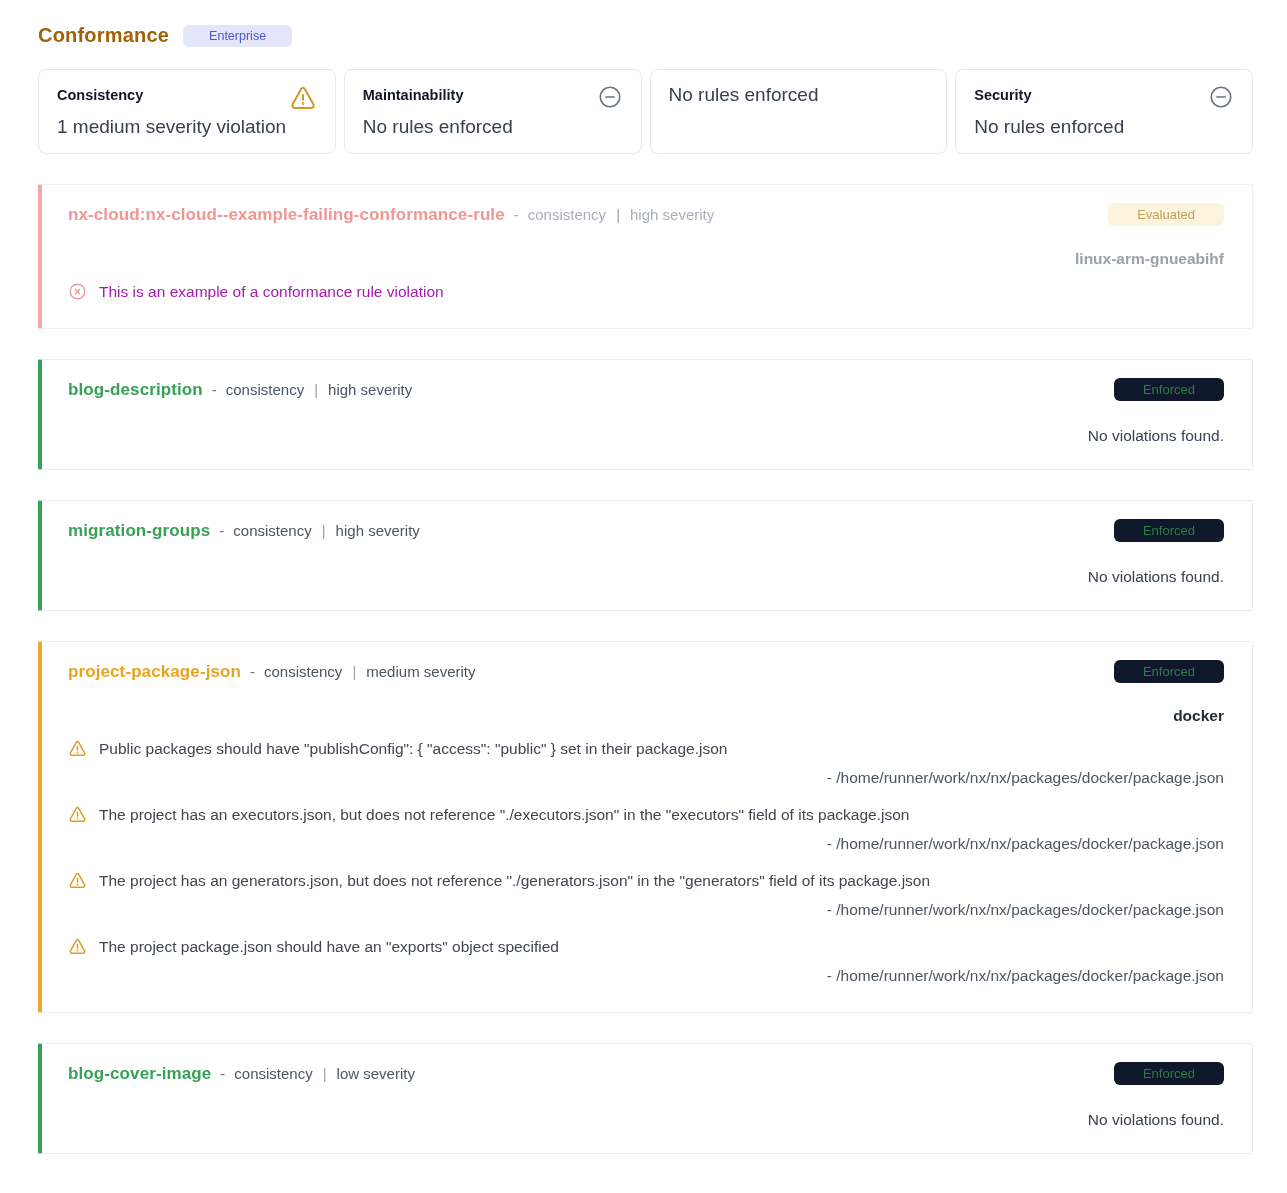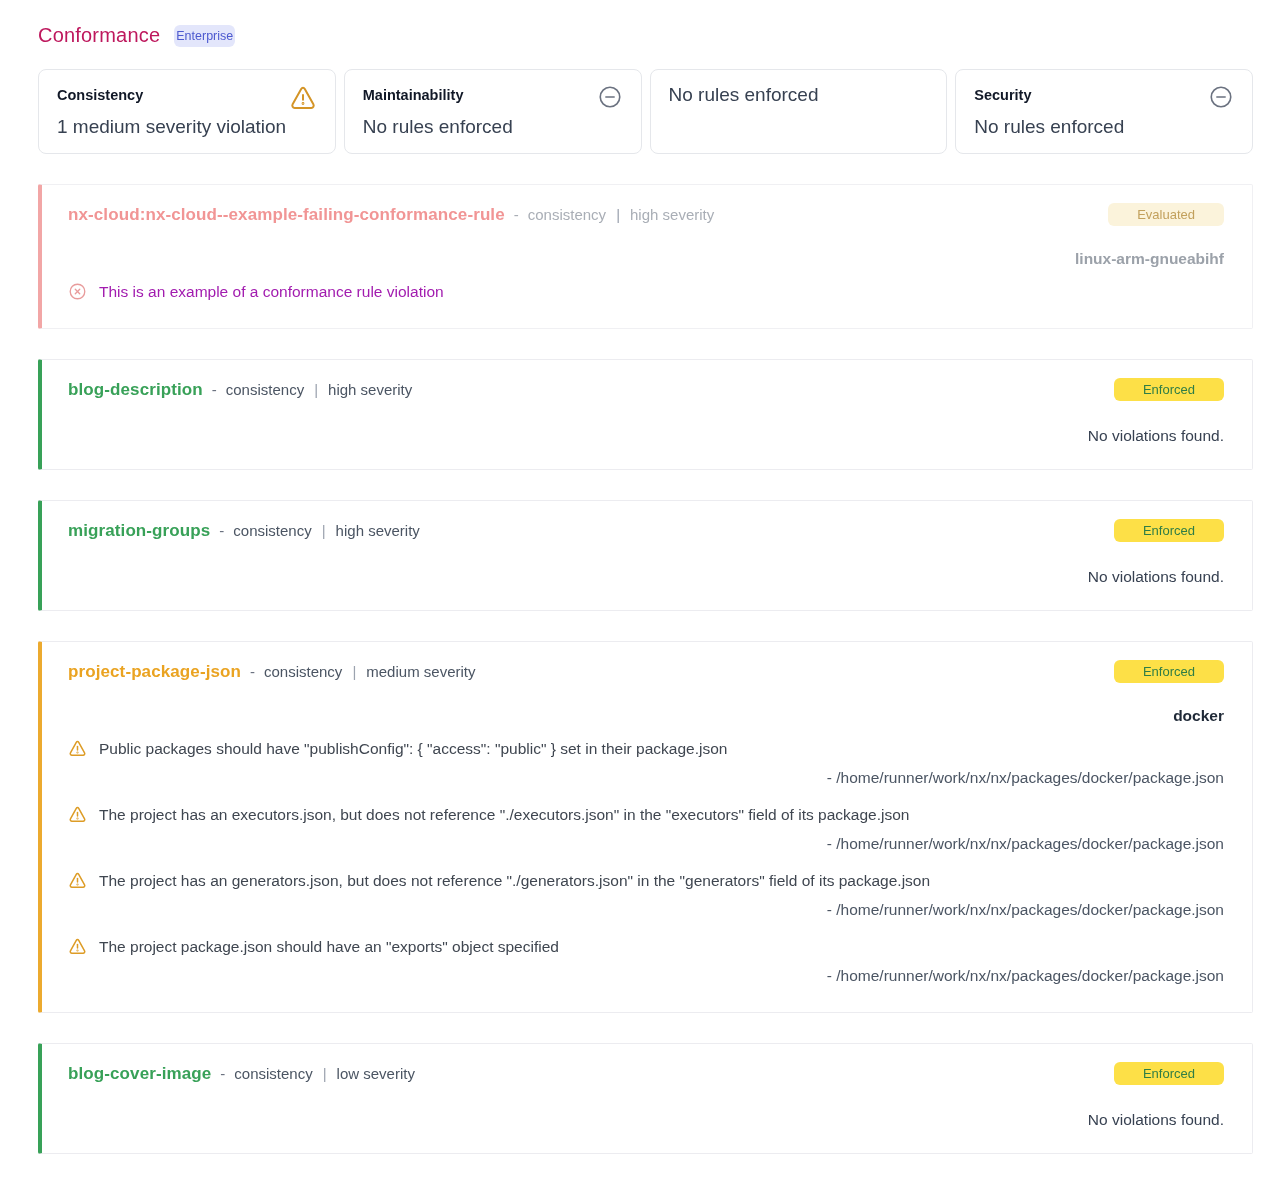--- a/index.html
+++ b/index.html
@@ -1,23 +1,23 @@
 <!DOCTYPE html>
 <html><head>
 <meta charset="utf-8">
 <style>
   * { margin:0; padding:0; box-sizing:border-box; }
   html,body { background:#ffffff; font-family:"Liberation Sans", sans-serif; color:#1f2937; }
   .page { width:1287px; min-height:1193px; padding:24px 34px 30px 38px; }
 
   
   .page-header { display:flex; align-items:center; gap:14px; margin-bottom:22px; }
-  .page-title { font-size:20px; font-weight:400; color:#be185d; letter-spacing:.2px; }
+  .page-title { font-size:20px; font-weight:700; color:#a16207; letter-spacing:.2px; }
   .plan-badge { background:#e3e6fb; color:#4c59cf; font-size:12.5px; font-weight:500;
-                padding:4px 2px; border-radius:6px; }
+                padding:4px 26px; border-radius:6px; }
 
   
   .summary-grid { display:grid; grid-template-columns:repeat(4,1fr); gap:8px; margin-bottom:16px; }
   .summary-card { background:#fff; border:1px solid #e5e7eb; border-radius:8px; height:85px;
                   padding:14px 18px 15px 18px; display:flex; flex-direction:column; justify-content:space-between; }
   .summary-top { display:flex; align-items:flex-start; justify-content:space-between; }
   .summary-title { font-size:14.5px; font-weight:700; color:#111827; padding-top:3px; }
   .summary-status { font-size:19px; color:#374151; }
   .sum-icon { width:28px; height:28px; flex:0 0 auto; }
   .sum-icon.minus { width:26px; height:26px; }
@@ -25,21 +25,21 @@
   
   .rule-card { background:#fff; border:1px solid #ececf0; border-left-width:4px; border-radius:2px;
                padding:20px 28px 24px 26px; margin-top:30px; position:relative;text-align:right; }
   .rule-head { display:flex; align-items:baseline; gap:9px; }
   .rule-name { font-size:17px; font-weight:700; letter-spacing:.1px; text-decoration:none; cursor:pointer; }
   .rule-dash { font-size:15px; color:#6b7280; }
   .rule-meta { font-size:15px; color:#4b5563; display:flex; gap:10px; align-items:baseline; }
   .rule-pipe { color:#9ca3af; }
   .rule-badge { margin-left:auto; align-self:flex-start; font-size:13px; padding:4px 29px;
                 border-radius:6px; white-space:nowrap; position:relative; top:-2px; }
-  .badge-enforced { background:#fde047; color:#2f7d46; }
+  .badge-enforced { background:#0f172a; color:#2f7d46; }
   .badge-evaluated { background:#fbf3db; color:#c2a05c; }
 
   .rule-empty { margin-top:24px; font-size:15.5px; color:#374151; }
   .rule-project { margin-top:22px; font-size:15.5px; font-weight:700; color:#1f2937;margin-left:30px; }
   .violation-list { margin-top:12px; }
   .violation { margin-bottom:13px; }
   .violation:last-child { margin-bottom:0; }
   .violation-head { display:flex; align-items:flex-start; gap:12px; }
   .violation-icon { width:19px; height:19px; flex:0 0 auto; margin-top:2px; }
   .violation-msg { font-size:15.5px; color:#3f4650; line-height:24px; }

